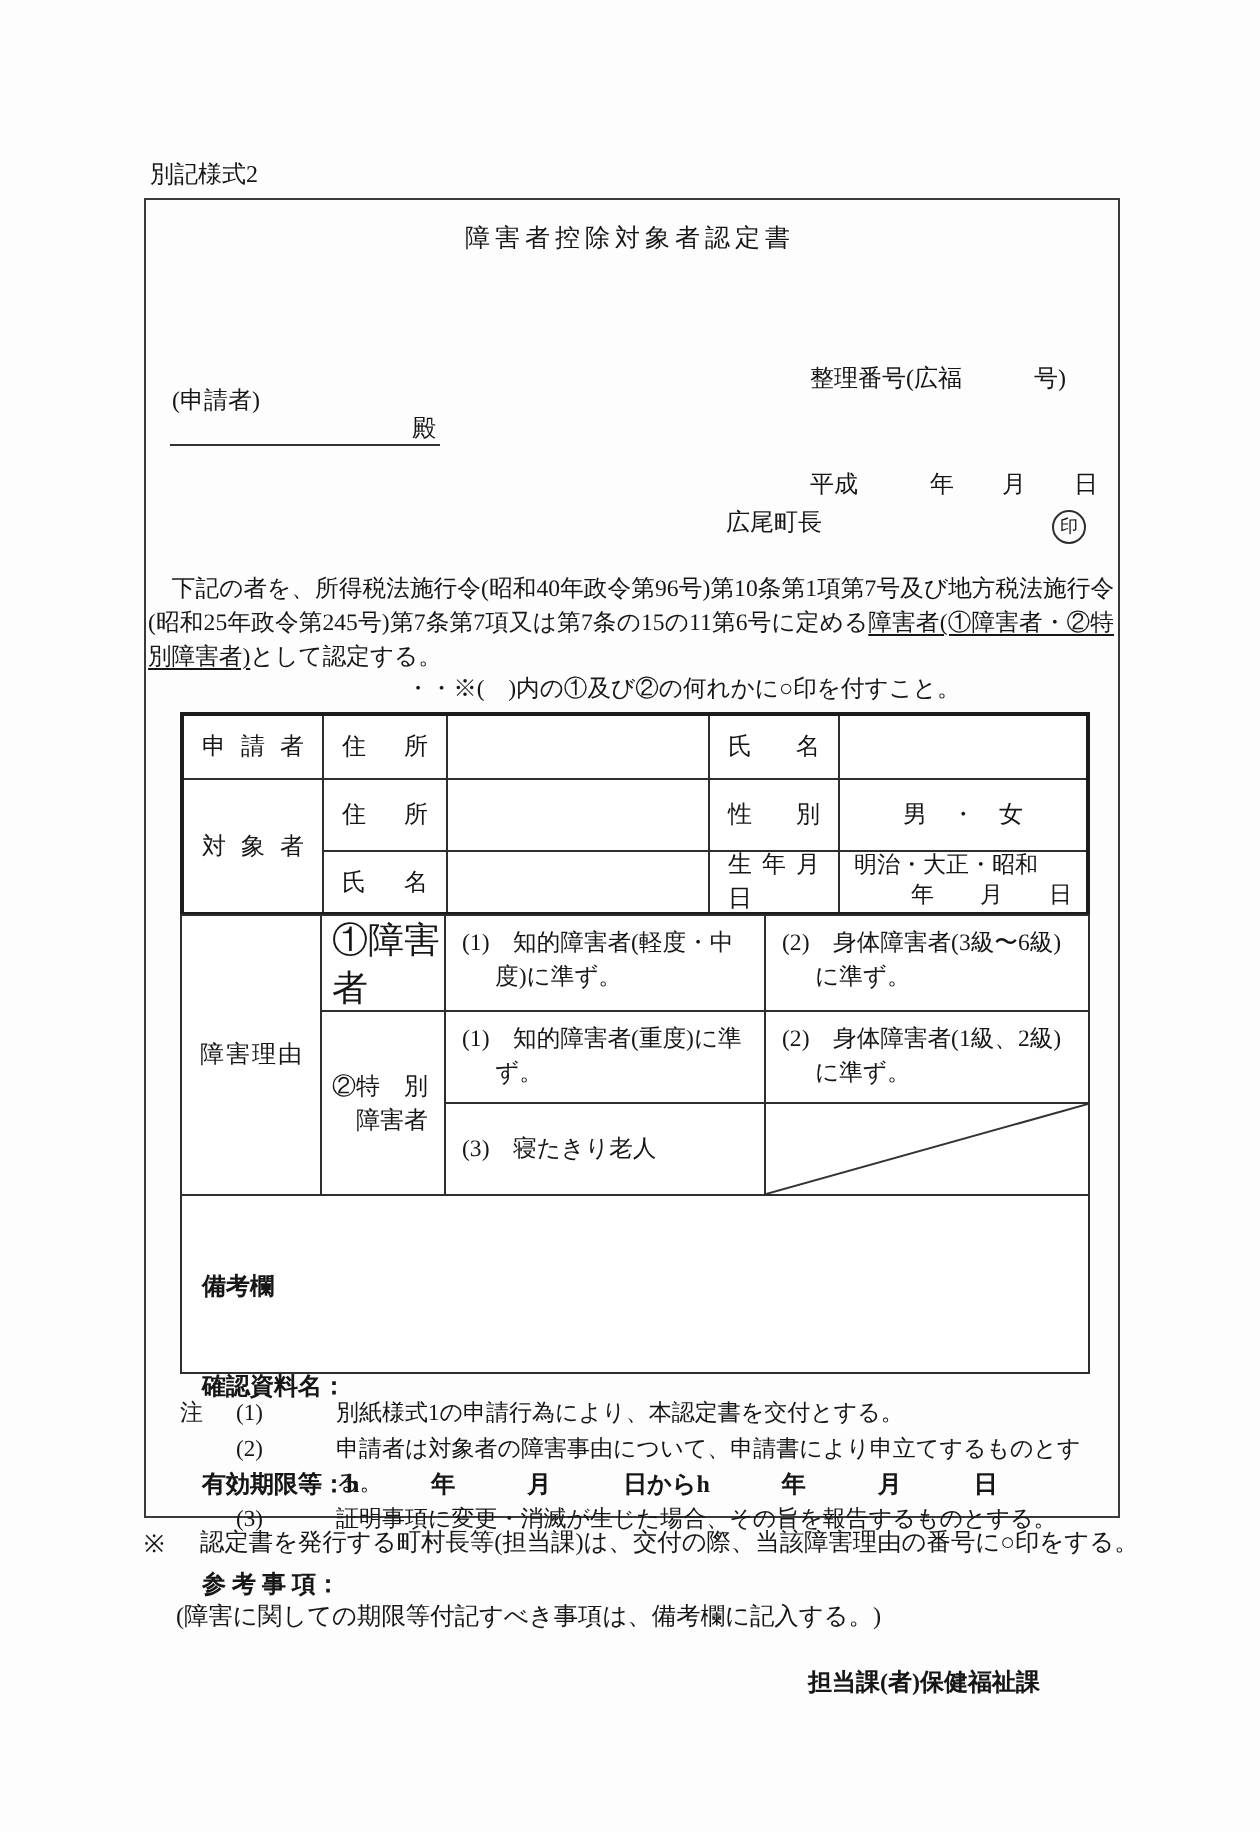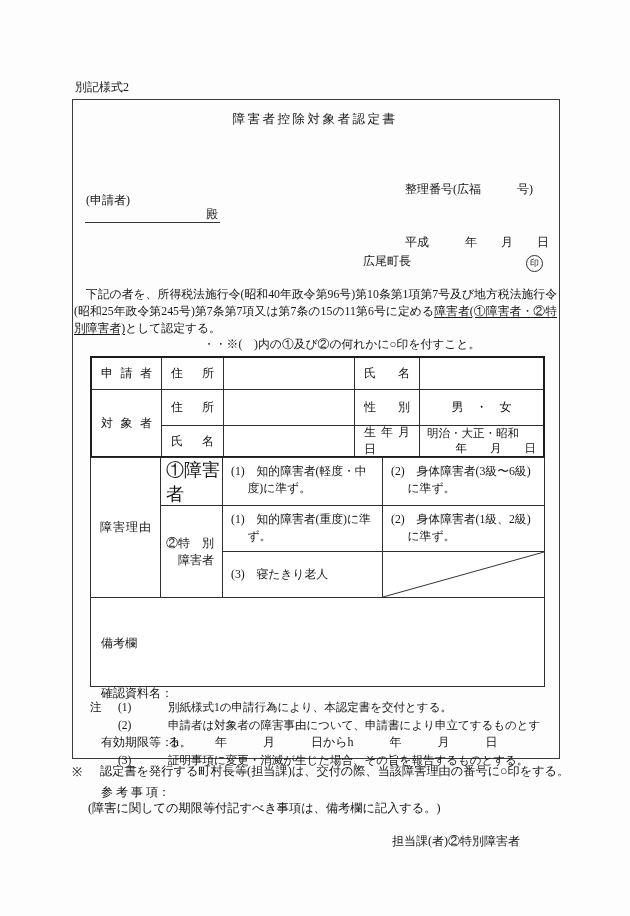--- a/index.html
+++ b/index.html
@@ -41,21 +41,21 @@
   .cat1{display:flex;align-items:center;padding-left:5px;font-size:18px;}
   .cat2{display:flex;flex-direction:column;justify-content:center;padding-left:5px;font-size:12px;line-height:17px;white-space:pre;}
   .era{display:grid;align-content:center;font-size:11.5px;line-height:15px;padding:0 7px;}
   .era .l2{text-align:right;}
   .rtxt{padding:5px 8px 0 calc(8px + 1.4em);text-indent:-1.4em;font-size:11.8px;line-height:16.5px;}
   .bedridden{display:flex;align-items:center;padding-left:8px;font-size:11.8px;}
   .diag{position:relative;}
   .diag svg{position:absolute;inset:0;width:100%;height:100%;}
 
   .remarks{left:90px;top:597px;width:455px;height:90px;border:1px solid #2e2e2e;box-sizing:border-box;
-    padding:4px 10px;font-size:12px;line-height:16.5px;background:#fff;white-space:pre;}
+    padding:4px 10px;font-size:12px;line-height:16.5px;background:#fff;white-space:pre;font-weight:bold;}
   .remarks .dept{text-align:right;padding-right:14px;}
 
   .notes{left:90px;top:699px;width:470px;font-size:11.5px;line-height:17.6px;display:flex;}
   .note-label{width:28px;flex:none;}
   .note-row{display:flex;}
   .note-num{width:50px;flex:none;}
 
   .footer1{left:72px;top:763px;width:556px;font-size:12.2px;display:flex;}
   .footer1 .mark{width:28px;flex:none;}
   .footer2{left:88px;top:800px;font-size:12.2px;}
@@ -146,21 +146,21 @@
       <line x1="0" y1="100" x2="100" y2="0" stroke="#333" stroke-width="1" vector-effect="non-scaling-stroke"></line>
     </svg>
   </div>
 </div>
 
 <div class="abs remarks">
   <div>備考欄</div>
   <div>確認資料名：</div>
   <div>有効期限等：h　　　年　　　月　　　日からh　　　年　　　月　　　日</div>
   <div>参 考 事 項：</div>
-  <div class="dept">担当課(者)②特別障害者</div>
+  <div class="dept">担当課(者)保健福祉課</div>
 </div>
 
 <div class="abs notes">
   <div class="note-label">注</div>
   <div>
     <div class="note-row">
       <span class="note-num">(1)</span>
       <span>別紙様式1の申請行為により、本認定書を交付とする。</span>
     </div>
     <div class="note-row">

